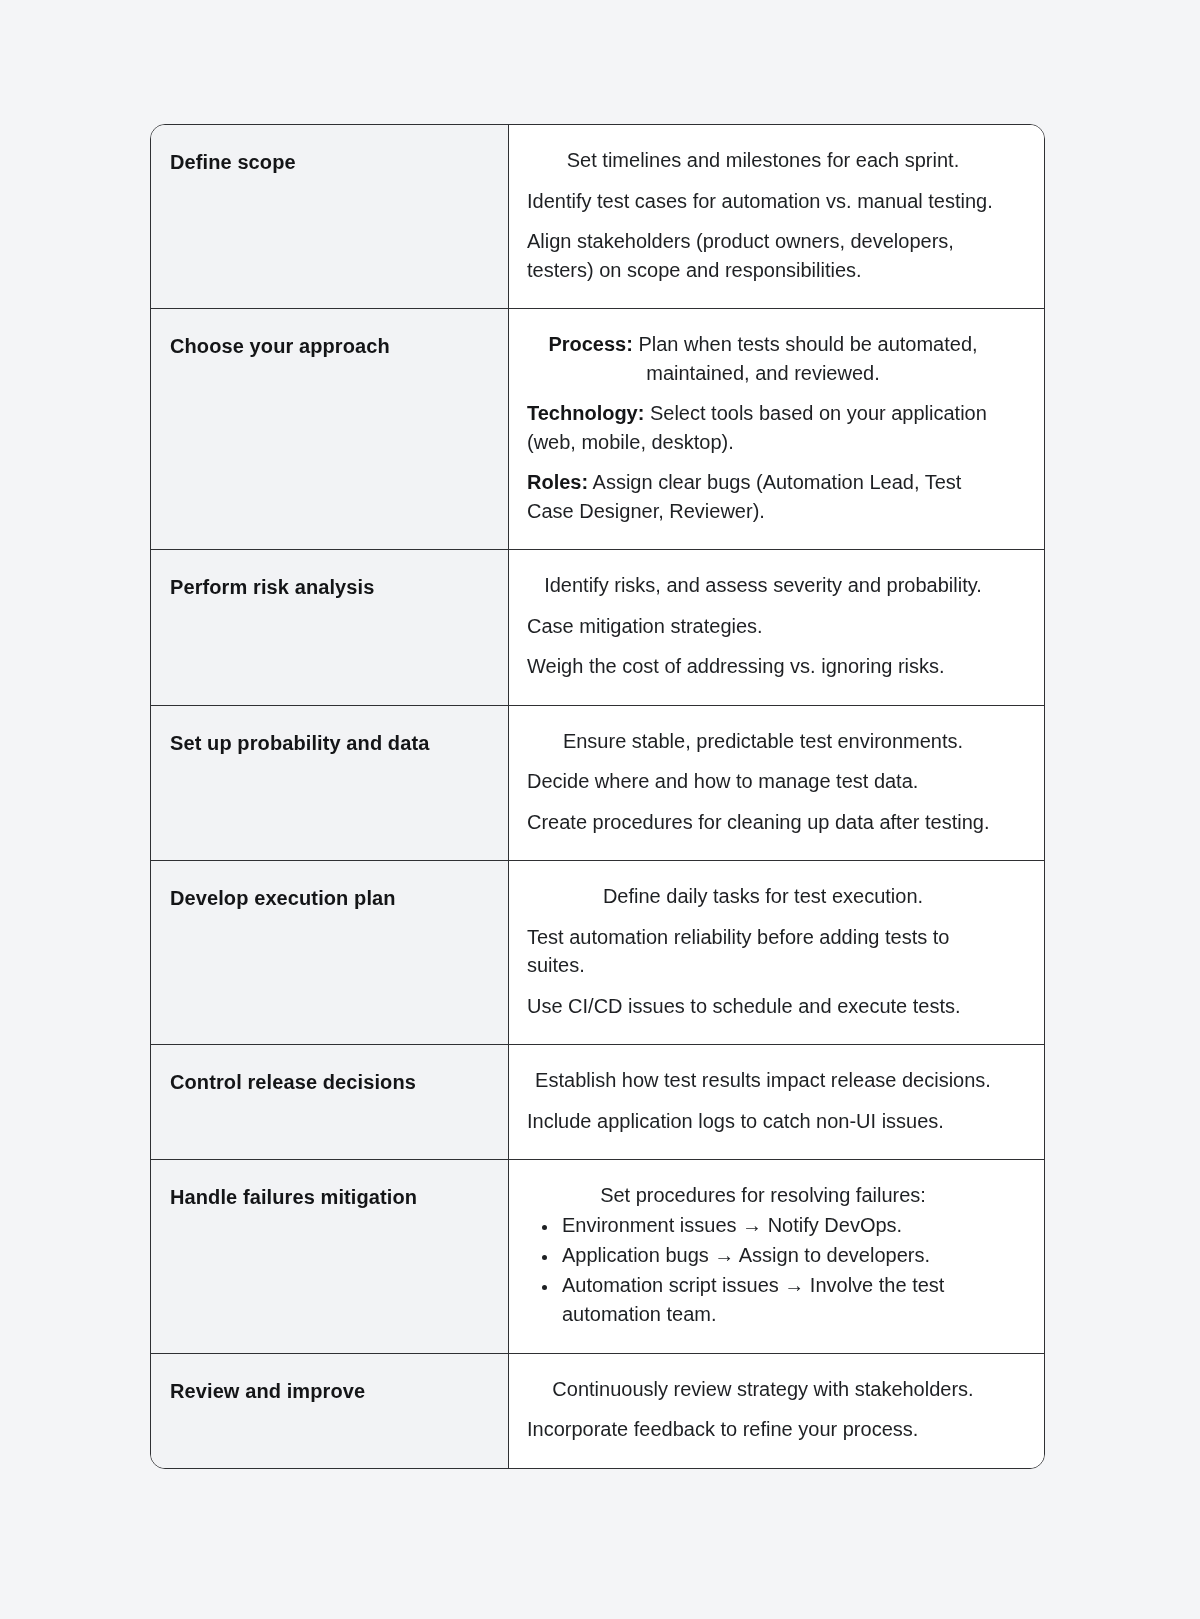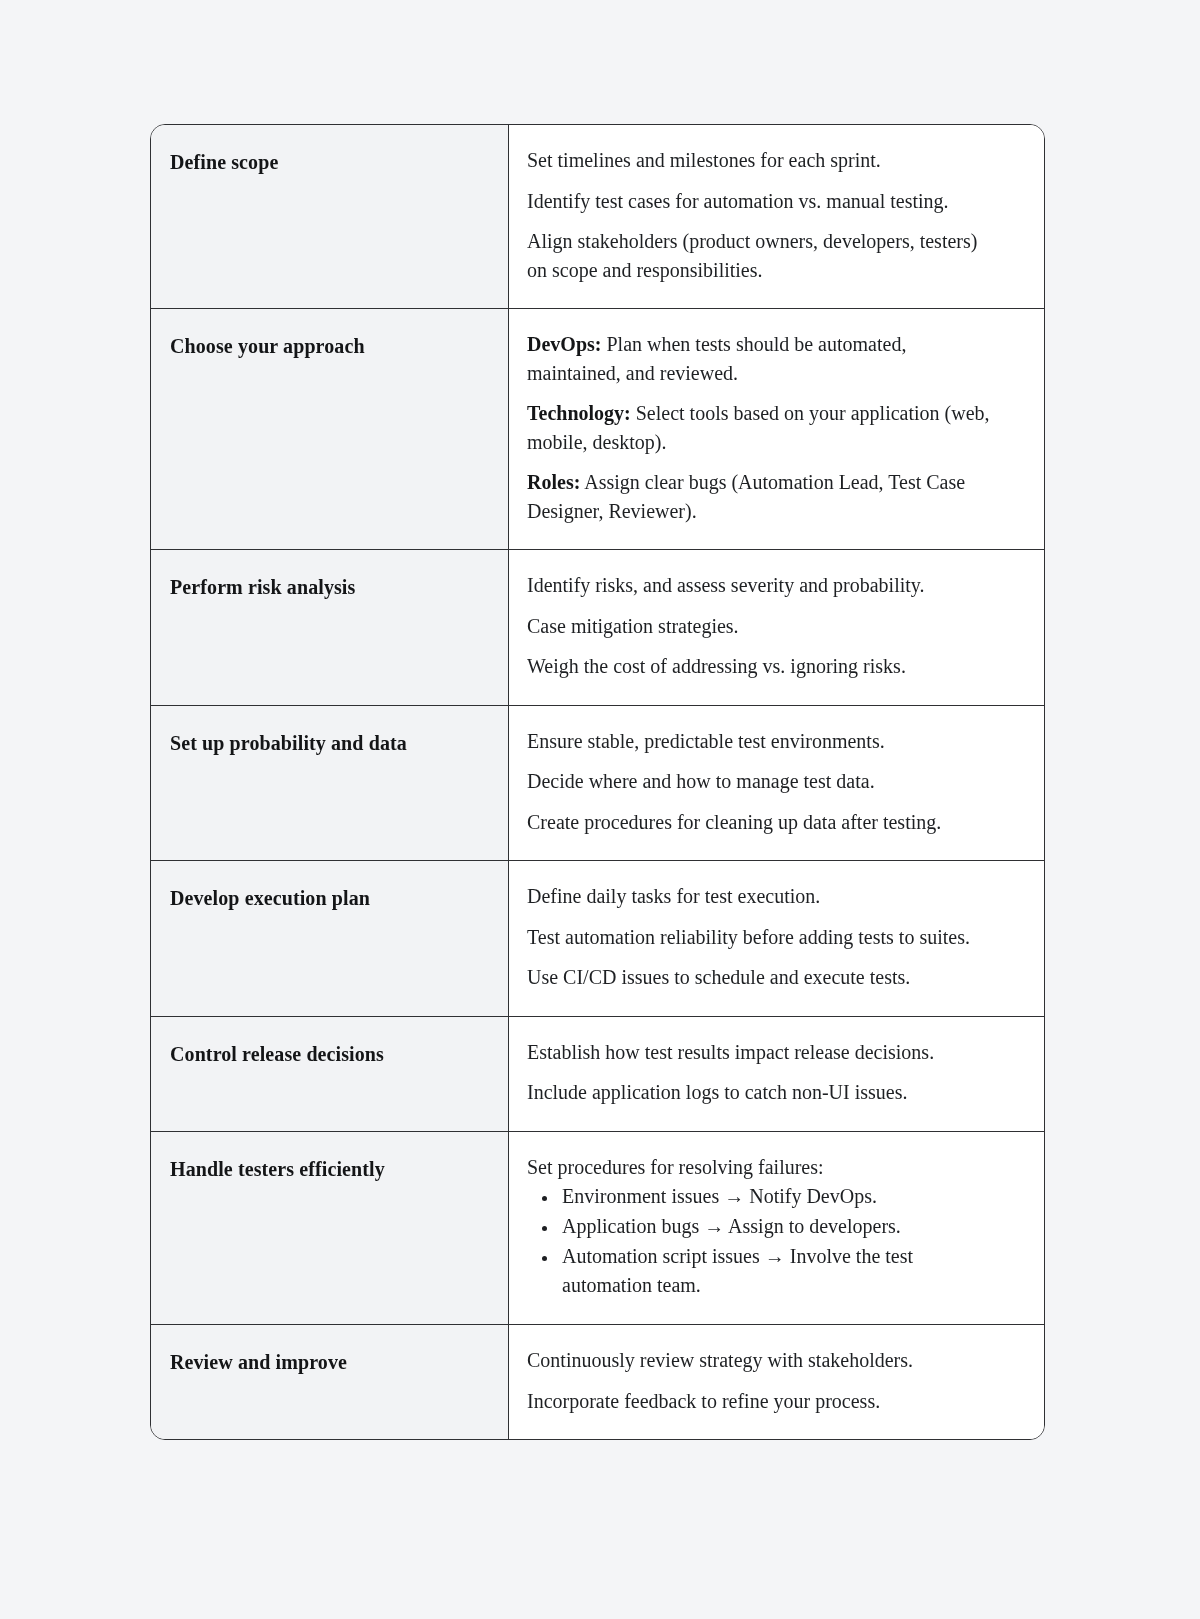--- a/index.html
+++ b/index.html
@@ -20,21 +20,20 @@
   }
   .process-table {
     position: absolute;
     left: 150px;
     top: 124px;
     width: 895px;
     border: 1px solid var(--border-color);
     border-radius: 15px;
     overflow: hidden;
     background: var(--right-bg);
-    font-family: Liberation Serif, serif;
   }
   .trow { display: flex; border-top: 1px solid var(--border-color); }
   .trow:first-child { border-top: none; }
   .cell { font-size: 20px; }
   .cell.head {
     flex: 0 0 358px;
     width: 358px;
     padding: 23px 20px 24px 19px;
     background: var(--left-bg);
     border-right: 1px solid var(--border-color);
@@ -50,21 +49,21 @@
     line-height: 28px;
     color: #141517;
     letter-spacing: 0.1px;
   }
   .para {
     font-size: 20px;
     line-height: 28.5px;
     max-width: 472px;
     margin-top: 12px;
   }
-  .cell.body > :first-child { margin-top: 0; }
+  .cell.body > :first-child { margin-top: 0; text-align: center; }
   .para strong { font-weight: 700; color: #141517; }
   .bullets {
     max-width: 470px;
     padding-left: 31px;
     font-size: 20px;
     line-height: 29px;
     list-style: disc outside;
   }
   .bullets li { padding-left: 4px; margin-top: 1px; }
   .bullets li::marker { font-size: 0.8em; }
@@ -81,21 +80,21 @@
         <p class="para">Set timelines and milestones for each sprint.</p>
         <p class="para">Identify test cases for automation vs. manual testing.</p>
         <p class="para">Align stakeholders (product owners, developers, testers) on scope and responsibilities.</p>
       </div>
     </div>
     <div class="trow">
       <div class="cell head">
         <div class="heading">Choose your approach</div>
       </div>
       <div class="cell body">
-        <p class="para"><strong>DevOps:</strong><span> Plan when tests should be automated, maintained, and reviewed.</span></p>
+        <p class="para"><strong>Process:</strong><span> Plan when tests should be automated, maintained, and reviewed.</span></p>
         <p class="para"><strong>Technology:</strong><span> Select tools based on your application (web, mobile, desktop).</span></p>
         <p class="para"><strong>Roles:</strong><span> Assign clear bugs (Automation Lead, Test Case Designer, Reviewer).</span></p>
       </div>
     </div>
     <div class="trow">
       <div class="cell head">
         <div class="heading">Perform risk analysis</div>
       </div>
       <div class="cell body">
         <p class="para">Identify risks, and assess severity and probability.</p>
@@ -127,21 +126,21 @@
       <div class="cell head">
         <div class="heading">Control release decisions</div>
       </div>
       <div class="cell body">
         <p class="para">Establish how test results impact release decisions.</p>
         <p class="para">Include application logs to catch non-UI issues.</p>
       </div>
     </div>
     <div class="trow">
       <div class="cell head">
-        <div class="heading">Handle testers efficiently</div>
+        <div class="heading">Handle failures mitigation</div>
       </div>
       <div class="cell body">
         <p class="para">Set procedures for resolving failures:</p>
         <ul class="bullets">
           <li>Environment issues → Notify DevOps.</li>
           <li>Application bugs → Assign to developers.</li>
           <li>Automation script issues → Involve the test automation team.</li>
         </ul>
       </div>
     </div>

